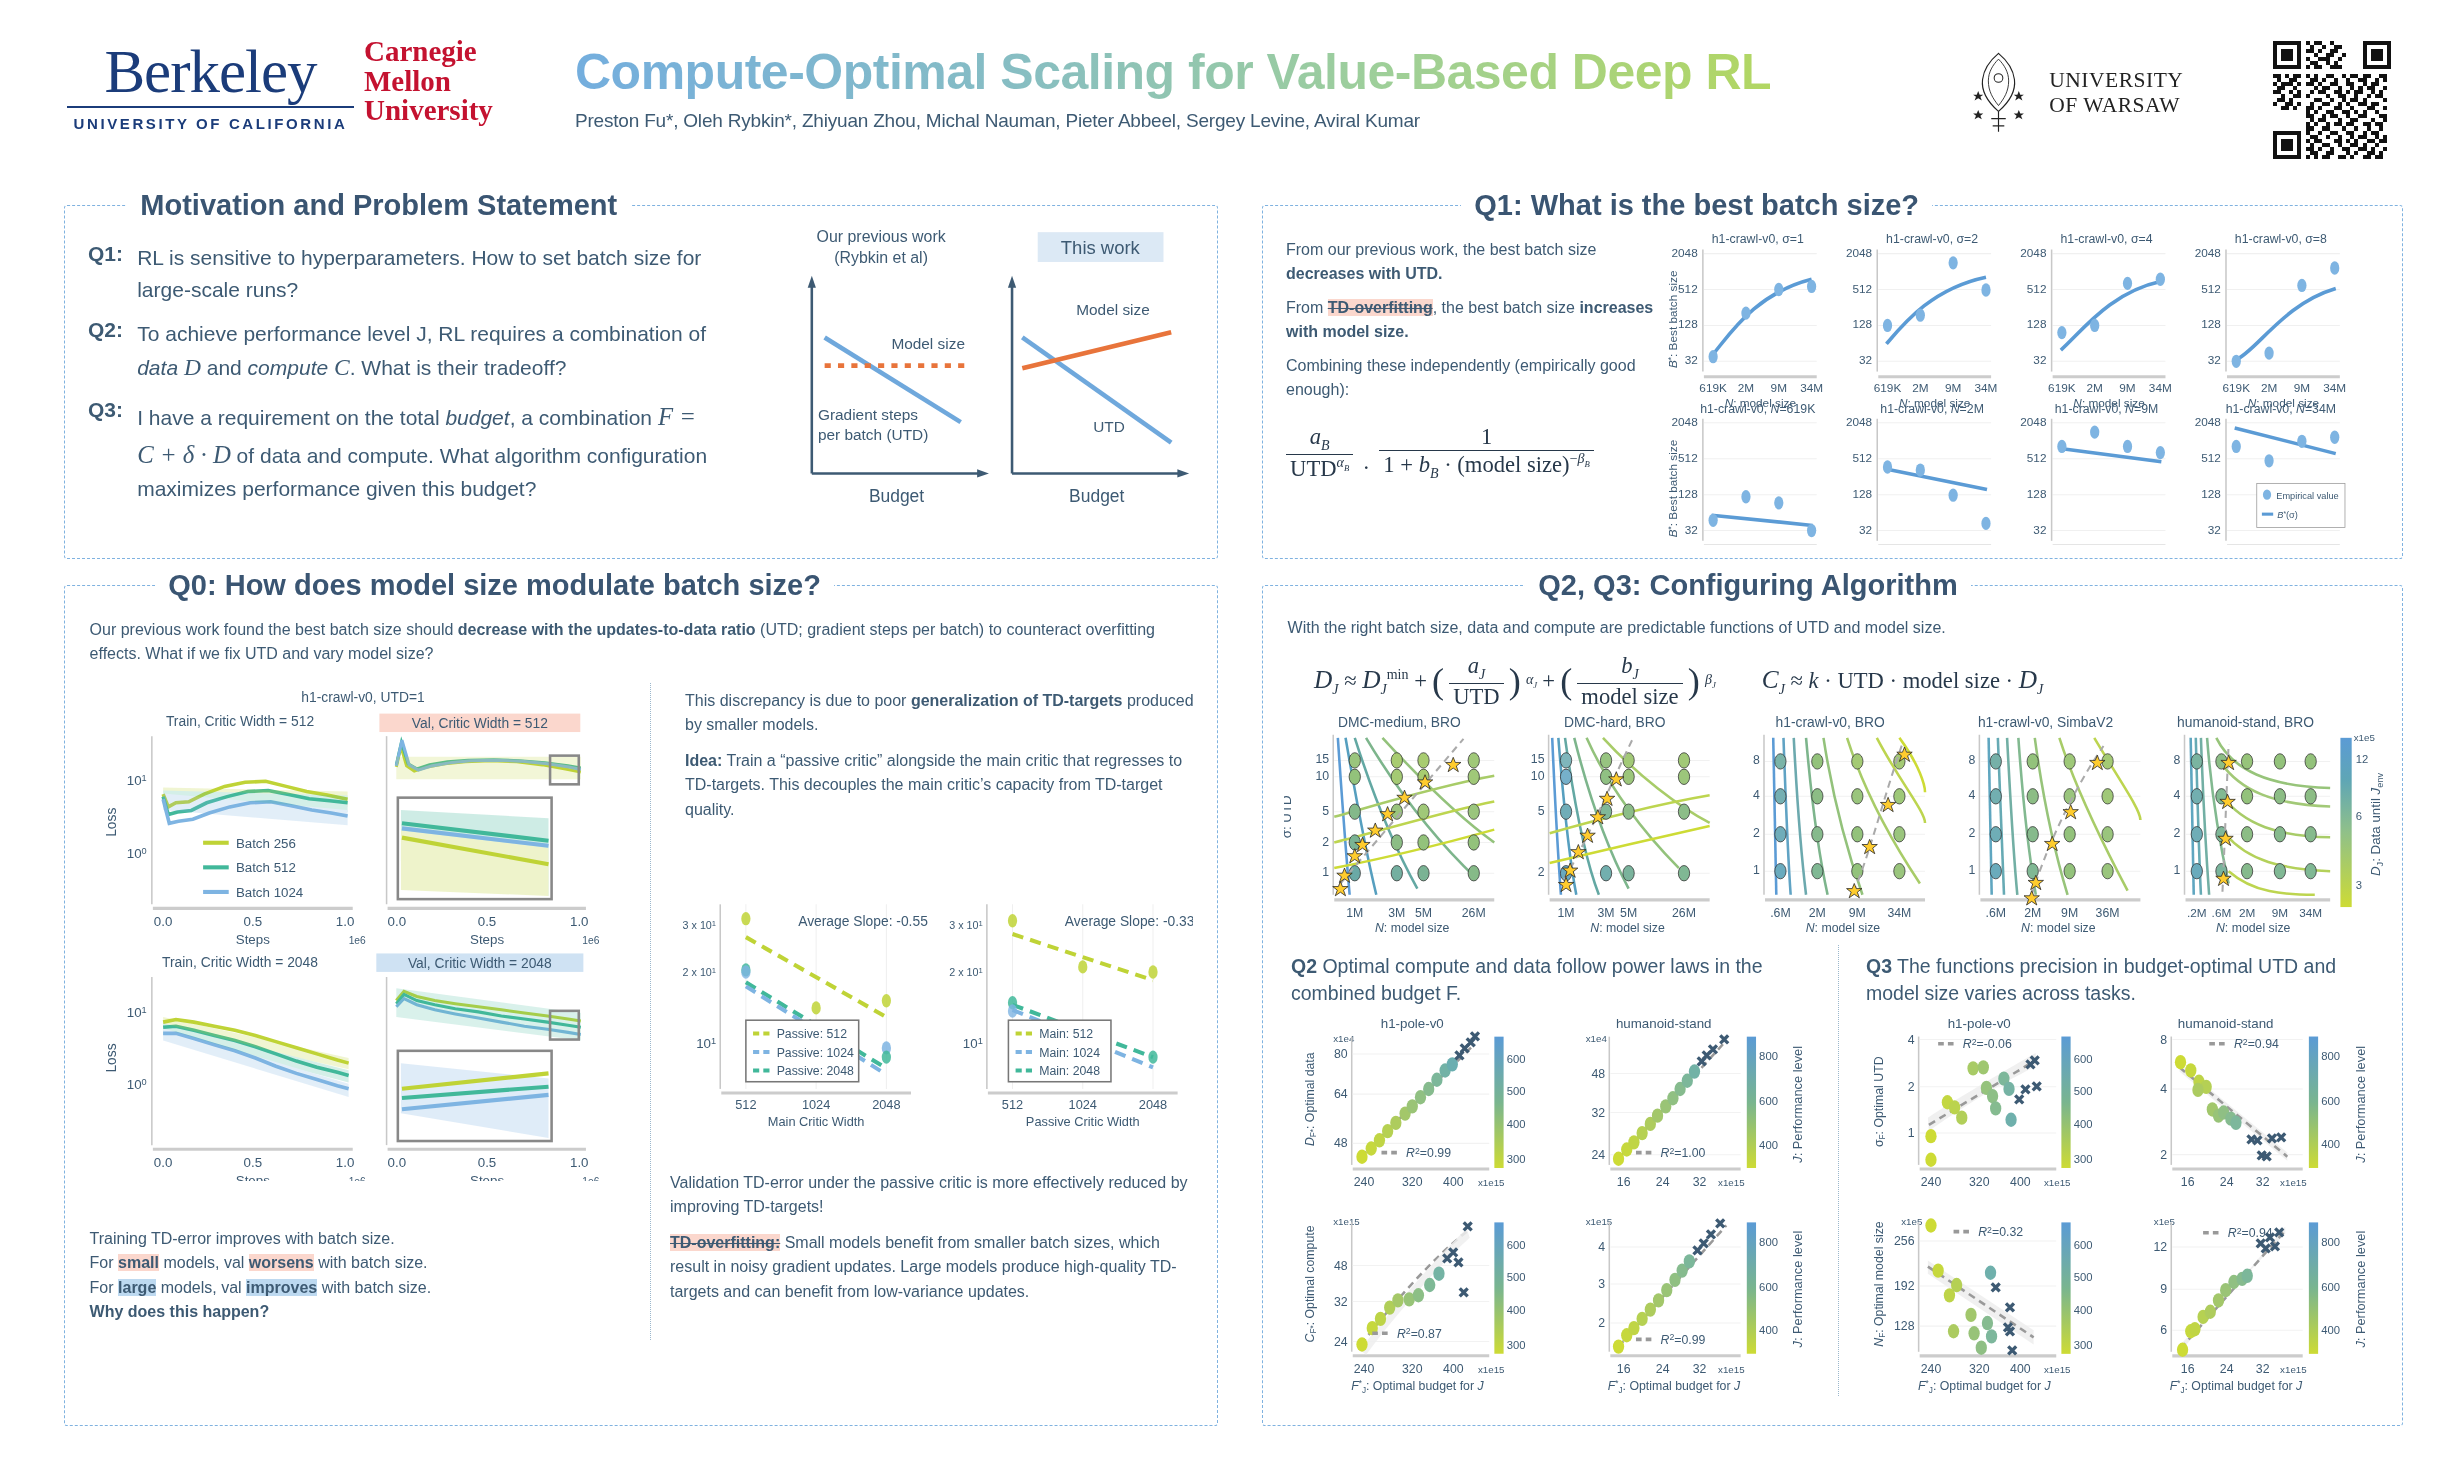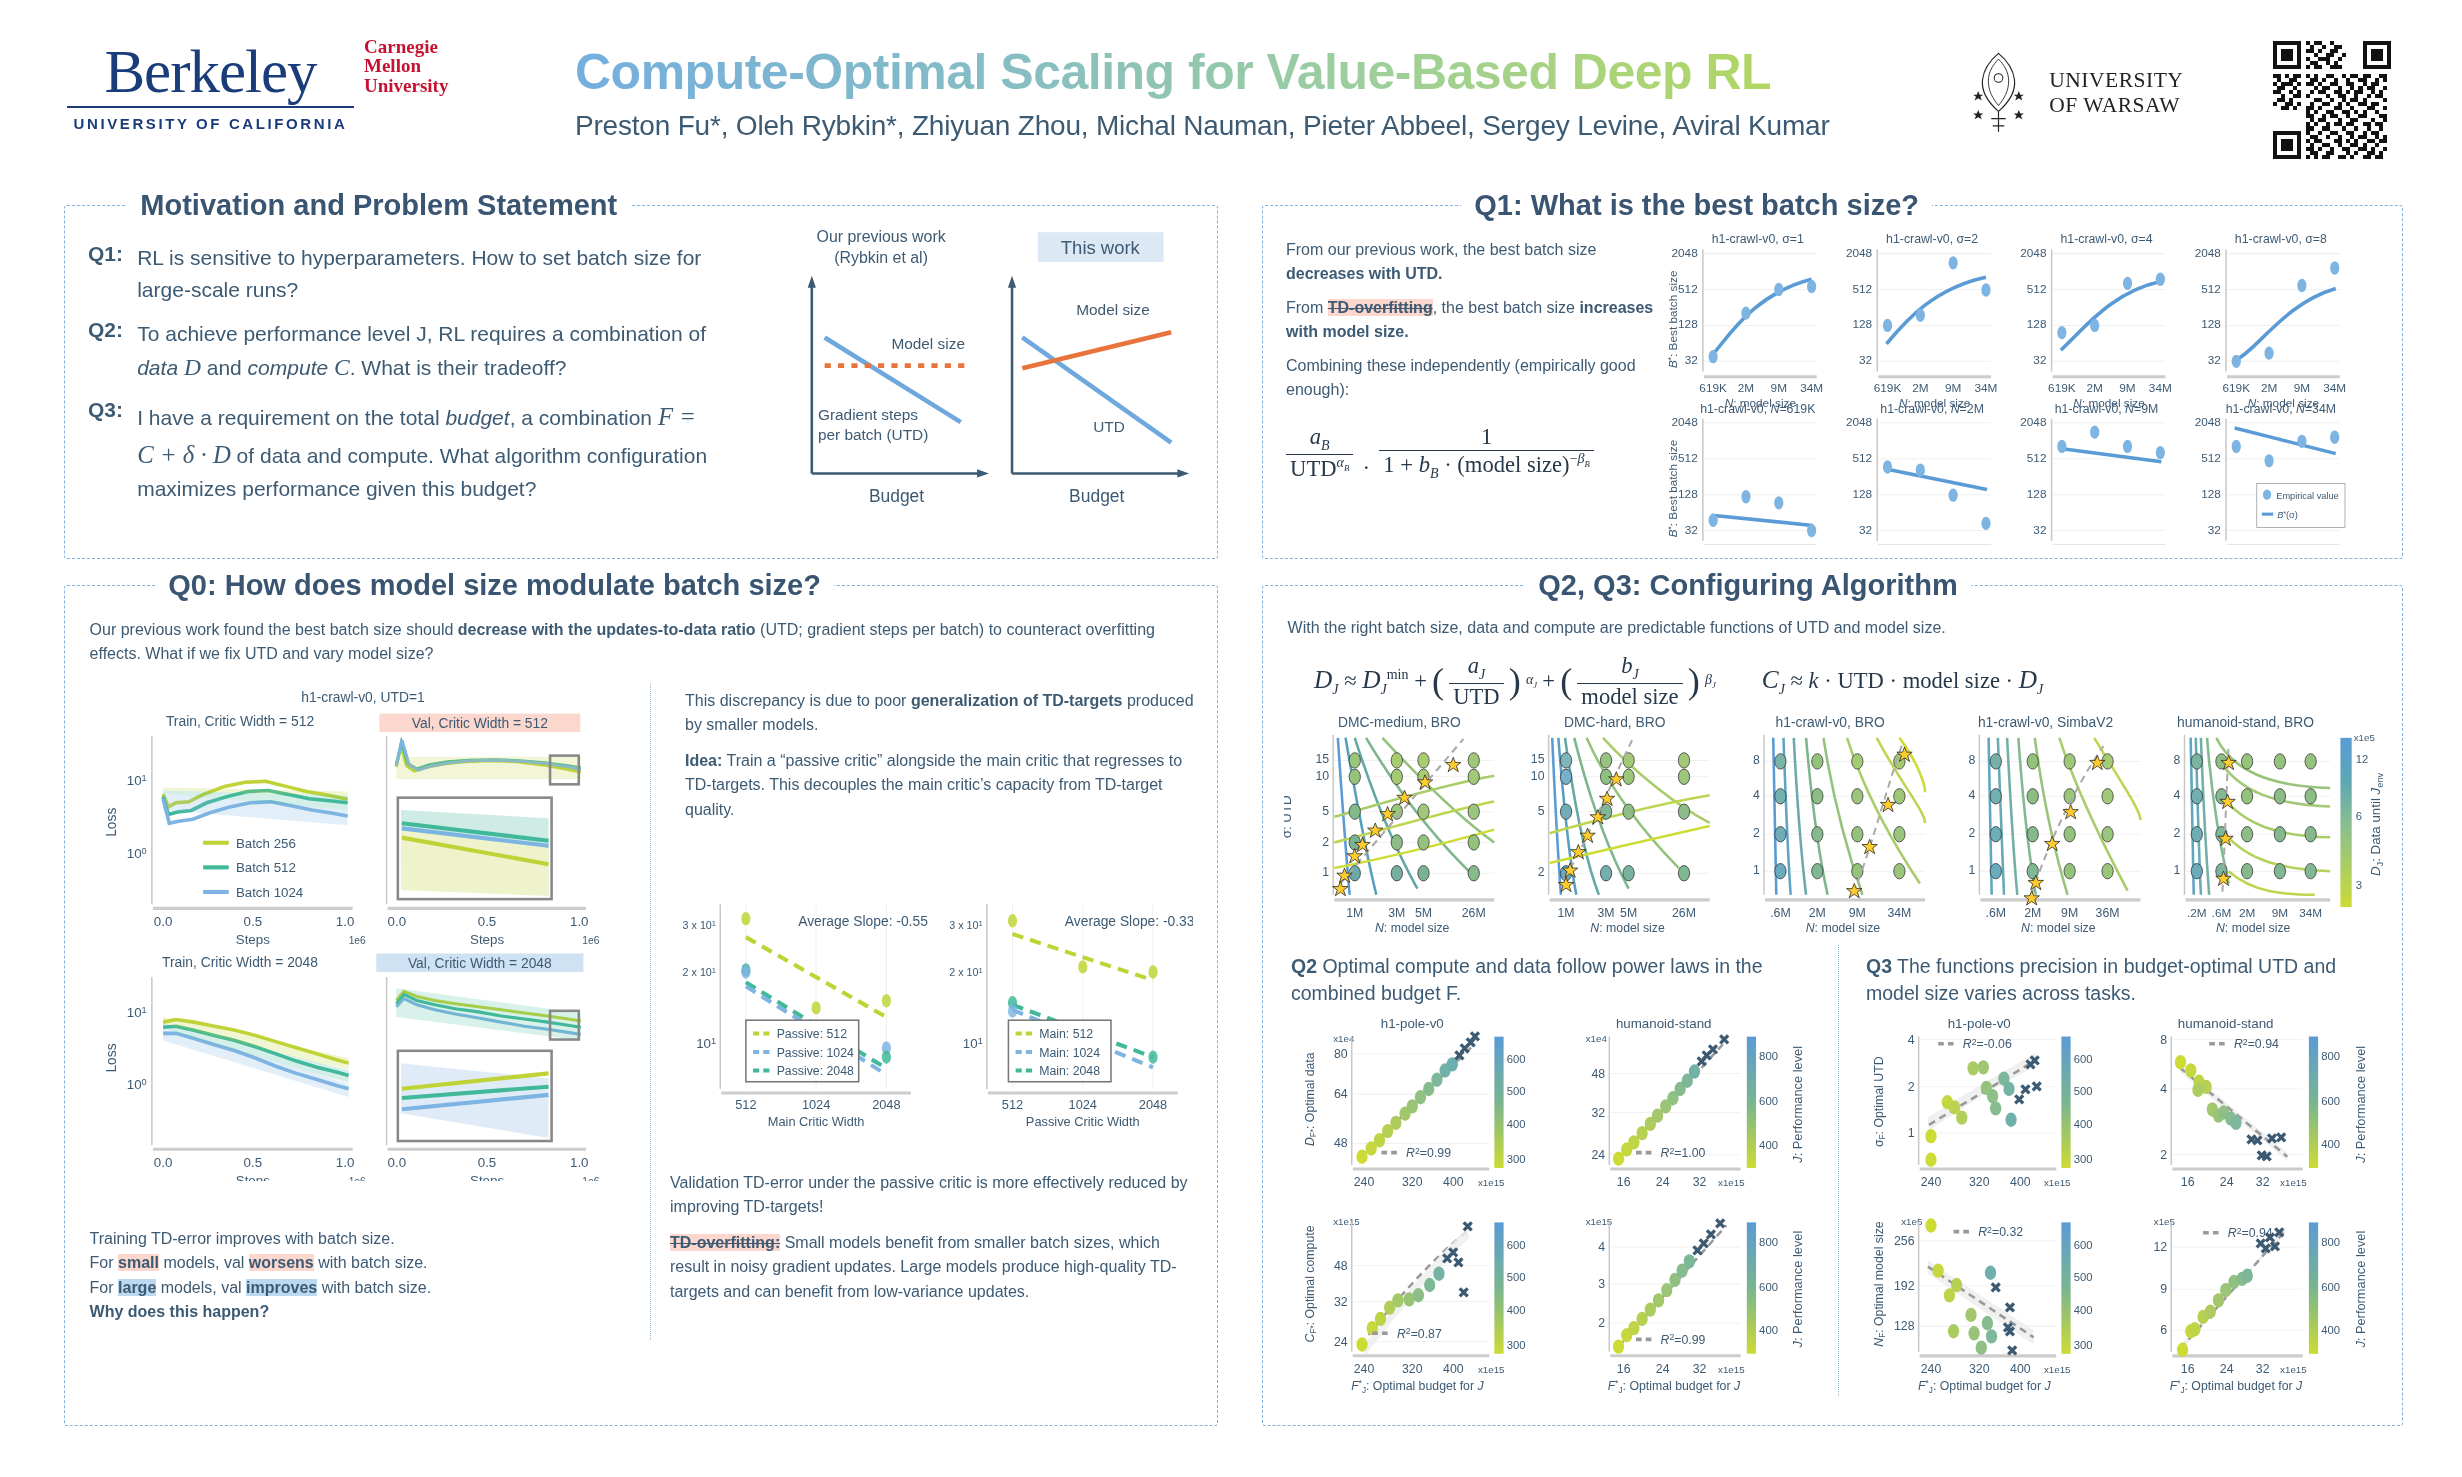--- a/index.html
+++ b/index.html
@@ -15,29 +15,29 @@
   .header { position:absolute; left:0; top:0; width:2462px; height:185px; }
   .logo-berkeley { position:absolute; left:67px; top:41px; width:287px; text-align:center; }
   .logo-berkeley .bk-word {
     font-family:"Liberation Serif", serif; font-size:61px; color:#1b3c7a; letter-spacing:-1px; line-height:1;
   }
   .logo-berkeley .bk-sub {
     font-family:"Liberation Sans", sans-serif; font-size:15px; color:#1b3c7a; letter-spacing:2.6px; margin-top:7.2px; font-weight:bold;
   }
   .logo-berkeley .bk-rule { height:2.1px; background:#1b3c7a; margin:4.1px 0 3.1px; }
   .logo-cmu { position:absolute; left:364px; top:37px; width:185px; font-family:"Liberation Serif", serif;
-              color:#c41230; font-size:19px; line-height:1.02; font-weight:bold; }
+              color:#c41230; font-size:29px; line-height:1.02; font-weight:bold; }
   .title-block { position:absolute; left:575px; top:46px; width:1334px; }
   .poster-title {
     font-family:"Liberation Sans", sans-serif; font-weight:bold; font-size:50px; line-height:1.05;
     letter-spacing:-0.5px;
     background: linear-gradient(90deg,#74aede 0%, #86bdc4 32%, #9ecf9a 60%, #b9d94f 100%);
     -webkit-background-clip:text; background-clip:text; color:transparent;
   }
-  .poster-authors { font-size:28px; color:#3d5a73; margin-top:11.3px; letter-spacing:-0.2px; }
+  .poster-authors { font-size:19px; color:#3d5a73; margin-top:11.3px; letter-spacing:-0.2px; }
   .logo-warsaw { position:absolute; left:1960px; top:49px; width:287px; display:flex; align-items:center; gap:12.3px; }
   .warsaw-crest { width:77px; height:87px; position:relative; }
   .warsaw-crest svg { width:100%; height:100%; }
   .warsaw-name { font-family:"Liberation Serif", serif; font-size:21.5px; color:#222; line-height:1.15; letter-spacing:0.5px; }
   .qr { position:absolute; left:2273px; top:41px; width:118px; height:118px; }
   .qr svg { width:100%; height:100%; }
 
   
   .panel { position:absolute; border:1.5px dashed #7fb2e0; border-radius:3.1px; }
   .panel-title {

